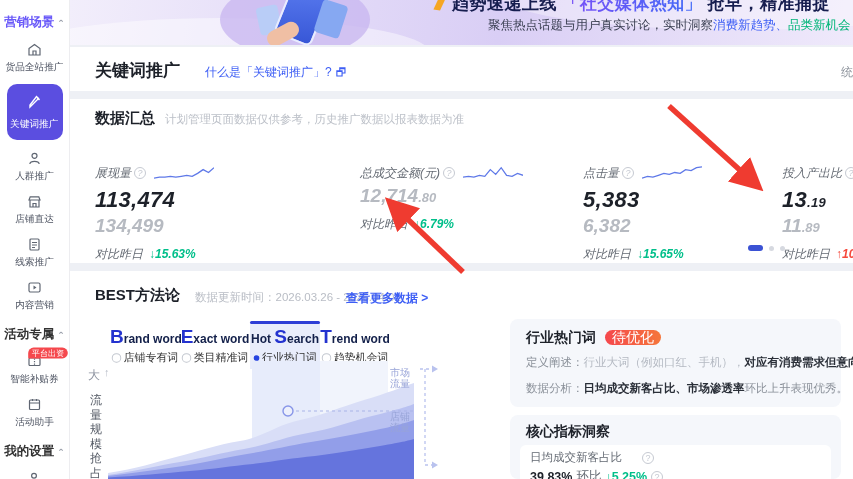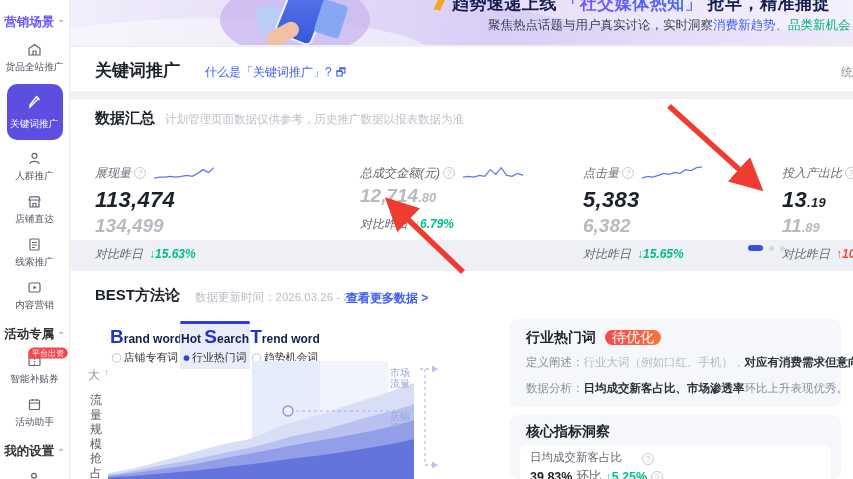--- a/index.html
+++ b/index.html
@@ -32,21 +32,21 @@
   .b-hand { position:absolute; left:196px; top:26px; width:34px; height:16px; background:#f0bfa4; border-radius:8px; transform:rotate(-28deg); }
   .b-bolt { position:absolute; left:366px; top:-2px; width:7px; height:12px; background:#f5a623; transform:skewX(-18deg) rotate(8deg); }
   .b-headline { position:absolute; left:382px; top:-8px; font-size:17px; font-weight:bold; letter-spacing:.5px; color:#161d4f; white-space:nowrap; }
   .b-hl { background:linear-gradient(90deg,#7b4ff7,#3f6bf7); -webkit-background-clip:text; background-clip:text; color:transparent; }
   .b-sub { position:absolute; left:418px; top:17px; font-size:12.5px; color:#3a3f52; white-space:nowrap; }
   .b-sub .bl { color:#3d5ef5; } .b-sub .gr { color:#00b578; }
 
   
   .card { position:absolute; left:0; width:783px; background:#fff; }
   .hd-card { top:47px; height:44px; }
-  .sum-card { top:99px; height:141px; }
+  .sum-card { top:99px; height:164px; }
   .best-card { top:271px; height:208px; overflow:hidden; }
 
   .hd-title { position:absolute; left:25px; top:12px; font-size:17px; font-weight:bold; }
   .hd-link { position:absolute; left:135px; top:17px; font-size:12px; color:#3d5ef5; cursor:pointer; }
   .hd-ext { display:inline-block; margin-left:4px; font-size:11px; }
   .hd-right { position:absolute; left:771px; top:17px; font-size:12px; color:#8a9099; white-space:nowrap; }
 
   .sec-title { position:absolute; left:25px; font-size:15px; font-weight:bold; }
   .sum-note { position:absolute; left:95px; top:13px; font-size:11.5px; color:#bcc0c8; }
 
@@ -89,21 +89,21 @@
 
   .rpanel { position:absolute; left:440px; width:331px; background:#f5f7fb; border-radius:8px; }
   .rp1 { top:48px; height:88px; }
   .rp2 { top:144px; height:64px; }
   .rp-title { position:absolute; left:16px; top:10px; font-size:14px; font-weight:bold; }
   .rp-badge { position:absolute; left:95px; top:11px; background:linear-gradient(90deg,#f5484d,#f5763b); color:#fff; font-size:14px; line-height:15px; padding:0 7px; border-radius:8px; }
   .rp-line { position:absolute; left:16px; font-size:11.5px; color:#8a9099; white-space:nowrap; }
   .rp-line .dim { color:#b4b9c2; }
   .rp-line b { color:#2a2f38; }
   .core-box { position:absolute; left:10px; top:30px; width:311px; height:40px; background:#fff; border-radius:6px; padding:5px 10px; }
-  .core-label { font-size:11.5px; color:#646a73; display:flex; align-items:flex-end; gap:20px; }
+  .core-label { font-size:11.5px; color:#646a73; display:flex; align-items:center; gap:20px; }
   .core-row { margin-top:3px; font-size:12.5px; color:#646a73; display:flex; align-items:center; gap:4px; }
   .core-row .v { font-weight:bold; color:#1d2129; }
   .core-row .g { color:#00bf8a; font-weight:bold; }
 
   .annot { position:absolute; left:0; top:0; z-index:9; pointer-events:none; }
 </style>
 </head>
 <body>
 
 <div class="sidebar">
@@ -276,20 +276,27 @@
     <div class="best-link">查看更多数据 &gt;</div>
 
     <div class="tabs">
       <div class="btab">
         <div class="ten"><span></span><span class="bg">B</span><span>rand word</span></div>
         <div class="tcn">
             <span class="radio"></span>
             <span>店铺专有词</span>
           </div>
       </div>
+      <div class="btab">
+        <div class="ten"><span></span><span class="bg">E</span><span>xact word</span></div>
+        <div class="tcn">
+            <span class="radio"></span>
+            <span>类目精准词</span>
+          </div>
+      </div>
       <div class="btab sel">
         <div class="ten"><span>Hot </span><span class="bg">S</span><span>earch</span></div>
         <div class="tcn">
             <span class="radio"></span>
             <span>行业热门词</span>
           </div>
       </div>
       <div class="btab">
         <div class="ten"><span></span><span class="bg">T</span><span>rend word</span></div>
         <div class="tcn">

